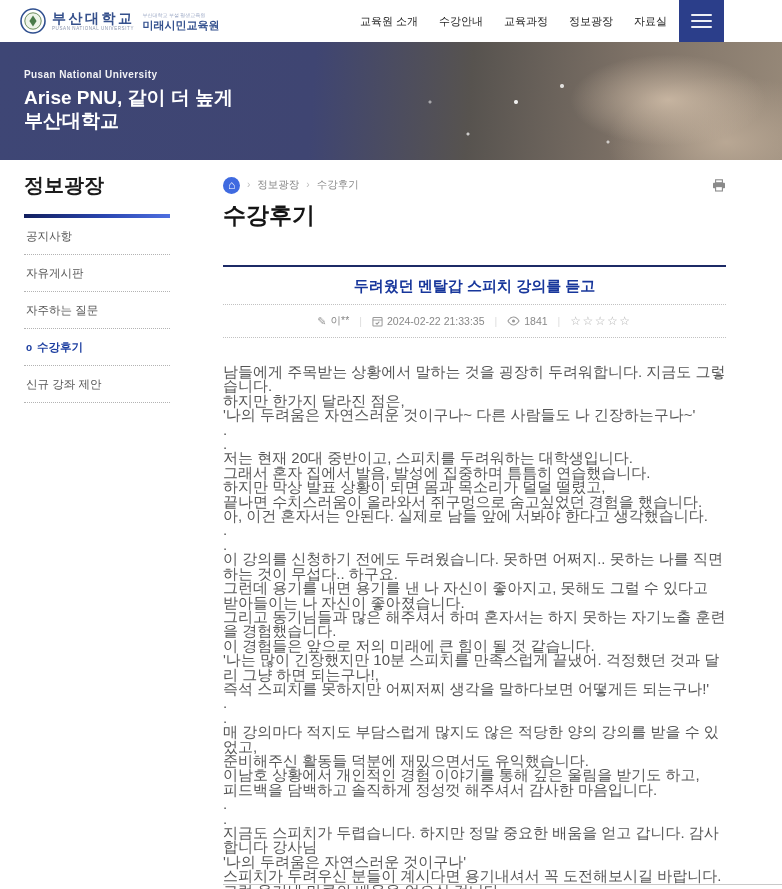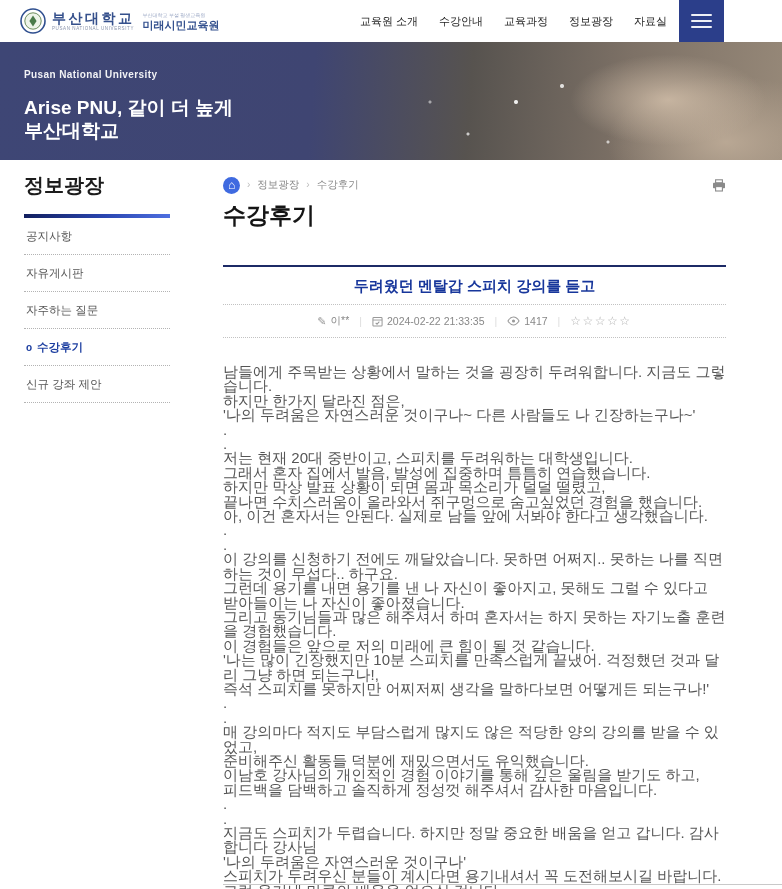--- a/index.html
+++ b/index.html
@@ -29,21 +29,21 @@
       radial-gradient(circle 2px at 516px 60px, rgba(255,255,255,.9) 0 1.5px, transparent 2.5px),
       radial-gradient(circle 1.5px at 468px 92px, rgba(255,255,255,.7) 0 1px, transparent 2px),
       radial-gradient(circle 2px at 562px 44px, rgba(255,255,255,.8) 0 1.5px, transparent 2.5px),
       radial-gradient(circle 1.5px at 608px 100px, rgba(255,255,255,.65) 0 1px, transparent 2px),
       radial-gradient(circle 1.5px at 430px 60px, rgba(255,255,255,.5) 0 1px, transparent 2px),
       radial-gradient(ellipse 150px 70px at 668px 58px, rgba(208,189,168,.85), transparent 65%),
       radial-gradient(ellipse 170px 95px at 726px 100px, rgba(190,172,152,.9), transparent 70%),
       linear-gradient(94deg,#3e4675 0%,#3f4572 40%,#57534f 60%,#7d7166 80%,#968878 100%);}
   .hero-eyebrow{font-size:10px;font-weight:bold;color:rgba(255,255,255,.93);letter-spacing:.4px;}
   .hero-title{font-size:19px;font-weight:bold;color:#fff;line-height:23px;}
-  .hero-title.first{margin-top:16px;}
+  .hero-title.first{margin-top:6px;}
 
   
   .content{display:flex;padding-left:24px;}
   .side{width:146px;flex:0 0 146px;margin-top:14px;}
   .side-title{font-size:20px;font-weight:bold;color:#1c1c1c;margin:0;line-height:23px;}
   .side-accent{height:4px;margin-top:17px;background:linear-gradient(90deg,#121f5e,#2a46b0 55%,#4e6fe0);}
   .side-menu{list-style:none;margin:0;padding:0;}
   .side-item{padding:11px 2px 10px;border-bottom:1px dotted #b3b3b3;font-size:11.5px;color:#555;cursor:pointer;}
   .side-item.active{color:var(--active-menu,#1c3ea0);font-weight:bold;}
   .side-item .bullet{margin-right:5px;font-size:10px;}
@@ -167,50 +167,50 @@
             <span>2024-02-22 21:33:35</span>
           </span>
           <span class="meta-sep">|</span>
           <span class="meta-item">
             <span style="display:inline-flex;">
               <svg width="13" height="10" viewBox="0 0 14 10">
                 <path d="M1 5c2-3.2 4.1-4.2 6-4.2S11 1.8 13 5c-2 3.2-4.1 4.2-6 4.2S3 8.2 1 5z" fill="none" stroke="#999" stroke-width="1.1"></path>
                 <circle cx="7" cy="5" r="1.7" fill="#999"></circle>
               </svg>
             </span>
-            <span>1417</span>
+            <span>1841</span>
           </span>
           <span class="meta-sep">|</span>
           <span class="stars">☆☆☆☆☆</span>
         </div>
         <div class="dotted"></div>
         <div class="post-body" id="post-body">
             <div class="body-line">남들에게 주목받는 상황에서 말하는 것을 굉장히 두려워합니다. 지금도 그렇습니다.</div>
             <div class="body-line">하지만 한가지 달라진 점은,</div>
             <div class="body-line">'나의 두려움은 자연스러운 것이구나~ 다른 사람들도 나 긴장하는구나~'</div>
             <div class="body-line">.</div>
             <div class="body-line">.</div>
             <div class="body-line">저는 현재 20대 중반이고, 스피치를 두려워하는 대학생입니다.</div>
             <div class="body-line">그래서 혼자 집에서 발음, 발성에 집중하며 틈틈히 연습했습니다.</div>
             <div class="body-line">하지만 막상 발표 상황이 되면 몸과 목소리가 덜덜 떨렸고,</div>
             <div class="body-line">끝나면 수치스러움이 올라와서 쥐구멍으로 숨고싶었던 경험을 했습니다.</div>
             <div class="body-line">아, 이건 혼자서는 안된다. 실제로 남들 앞에 서봐야 한다고 생각했습니다.</div>
             <div class="body-line">.</div>
             <div class="body-line">.</div>
-            <div class="body-line">이 강의를 신청하기 전에도 깨달았습니다. 못하면 어쩌지.. 못하는 나를 직면하는 것이 무섭다.. 하구요.</div>
+            <div class="body-line">이 강의를 신청하기 전에도 두려웠습니다. 못하면 어쩌지.. 못하는 나를 직면하는 것이 무섭다.. 하구요.</div>
             <div class="body-line">그런데 용기를 내면 용기를 낸 나 자신이 좋아지고, 못해도 그럴 수 있다고 받아들이는 나 자신이 좋아졌습니다.</div>
             <div class="body-line">그리고 동기님들과 많은 해주셔서 하며 혼자서는 하지 못하는 자기노출 훈련을 경험했습니다.</div>
             <div class="body-line">이 경험들은 앞으로 저의 미래에 큰 힘이 될 것 같습니다.</div>
             <div class="body-line">'나는 많이 긴장했지만 10분 스피치를 만족스럽게 끝냈어. 걱정했던 것과 달리 그냥 하면 되는구나!,</div>
             <div class="body-line">즉석 스피치를 못하지만 어찌저찌 생각을 말하다보면 어떻게든 되는구나!'</div>
             <div class="body-line">.</div>
             <div class="body-line">.</div>
             <div class="body-line">매 강의마다 적지도 부담스럽게 많지도 않은 적당한 양의 강의를 받을 수 있었고,</div>
             <div class="body-line">준비해주신 활동들 덕분에 재밌으면서도 유익했습니다.</div>
-            <div class="body-line">이남호 강사님의 개인적인 경험 이야기를 통해 깊은 울림을 받기도 하고,</div>
+            <div class="body-line">이남호 상황에서 개인적인 경험 이야기를 통해 깊은 울림을 받기도 하고,</div>
             <div class="body-line">피드백을 담백하고 솔직하게 정성껏 해주셔서 감사한 마음입니다.</div>
             <div class="body-line">.</div>
             <div class="body-line">.</div>
             <div class="body-line">지금도 스피치가 두렵습니다. 하지만 정말 중요한 배움을 얻고 갑니다. 감사합니다 강사님</div>
             <div class="body-line">'나의 두려움은 자연스러운 것이구나'</div>
             <div class="body-line">스피치가 두려우신 분들이 계시다면 용기내셔서 꼭 도전해보시길 바랍니다.</div>
             <div class="body-line">그럼 용기낸 만큼의 배움을 얻으실 겁니다.</div>
           </div>
       </article>
 

